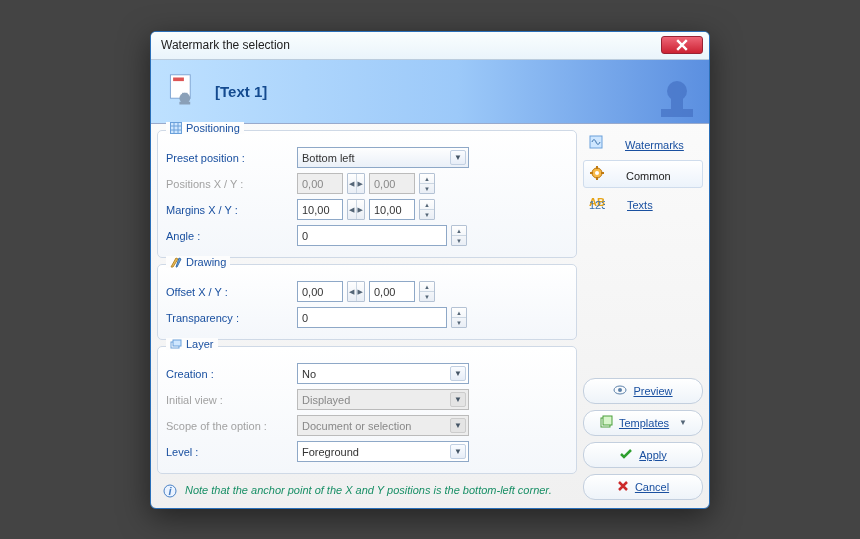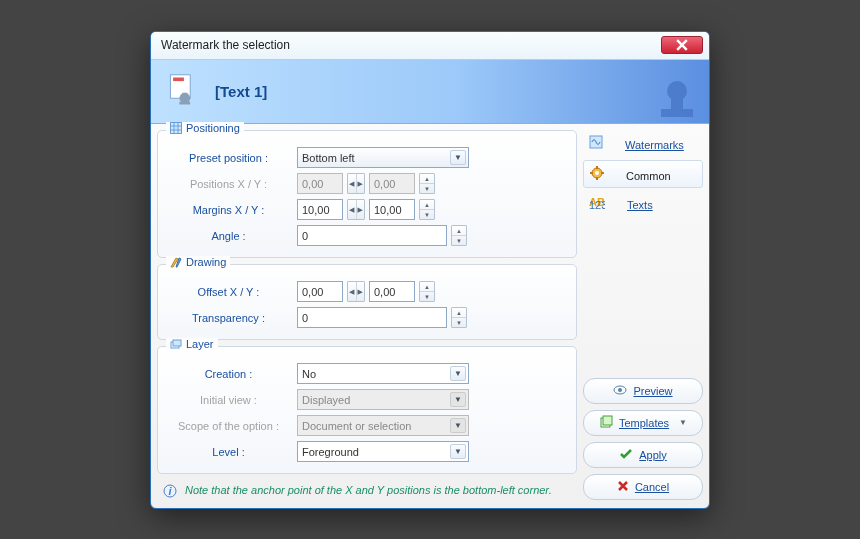--- a/index.html
+++ b/index.html
@@ -13,21 +13,21 @@
   .header-doc-icon { width:36px; height:36px; position:relative; }
   .header-title { color:#144a8f; font-weight:bold; font-size:15px; }
   .stamp-bg { position:absolute; right:10px; bottom:0; opacity:0.6; }
   .main-area { display:flex; padding: 6px 6px 8px 6px; gap:6px; }
   .left-pane { flex:1; display:flex; flex-direction:column; gap:6px; }
   .right-pane { width:120px; display:flex; flex-direction:column; gap:4px; }
   .fieldset { border:1px solid #cfd9e6; border-radius:5px; padding: 14px 8px 8px 8px; position:relative; background:linear-gradient(#fff,#f4f7fb); }
   .legend { position:absolute; top:-9px; left:8px; background:inherit; padding:0 4px; color:#1a50a0; display:flex; align-items:center; gap:4px; background:#fdfdfd; }
   .legend span.ic { display:inline-flex; }
   .row { display:flex; align-items:center; height:26px; gap:6px; }
-  .row-label { width:125px; text-align:center; color:#1a50a0; }
+  .row-label { width:125px; text-align:left; color:#1a50a0; }
   .row-label.disabled { color:#a2a2a2; }
   .inp, .sel { height:21px; border:1px solid #8ea8c7; background:#fff; padding: 0 4px; color:#333; }
   .inp { width:46px; }
   .inp.wide { width:150px; }
   .inp[disabled], .sel[disabled] { background:#eee; color:#888; border-color:#bbb; }
   .spinpair { display:flex; align-items:center; gap:4px; }
   .spin { width:16px; height:21px; border:1px solid #b4c2d4; border-radius:1px; display:flex; flex-direction:column; background:linear-gradient(#fefefe,#e9eef5); }
   .spin div { flex:1; display:flex; align-items:center; justify-content:center; font-size:6px; color:#567; cursor:pointer; }
   .spin div:first-child { border-bottom:1px solid #cbd6e2; }
   .sel { width:172px; position:relative; padding-right:18px; display:flex; align-items:center; }

